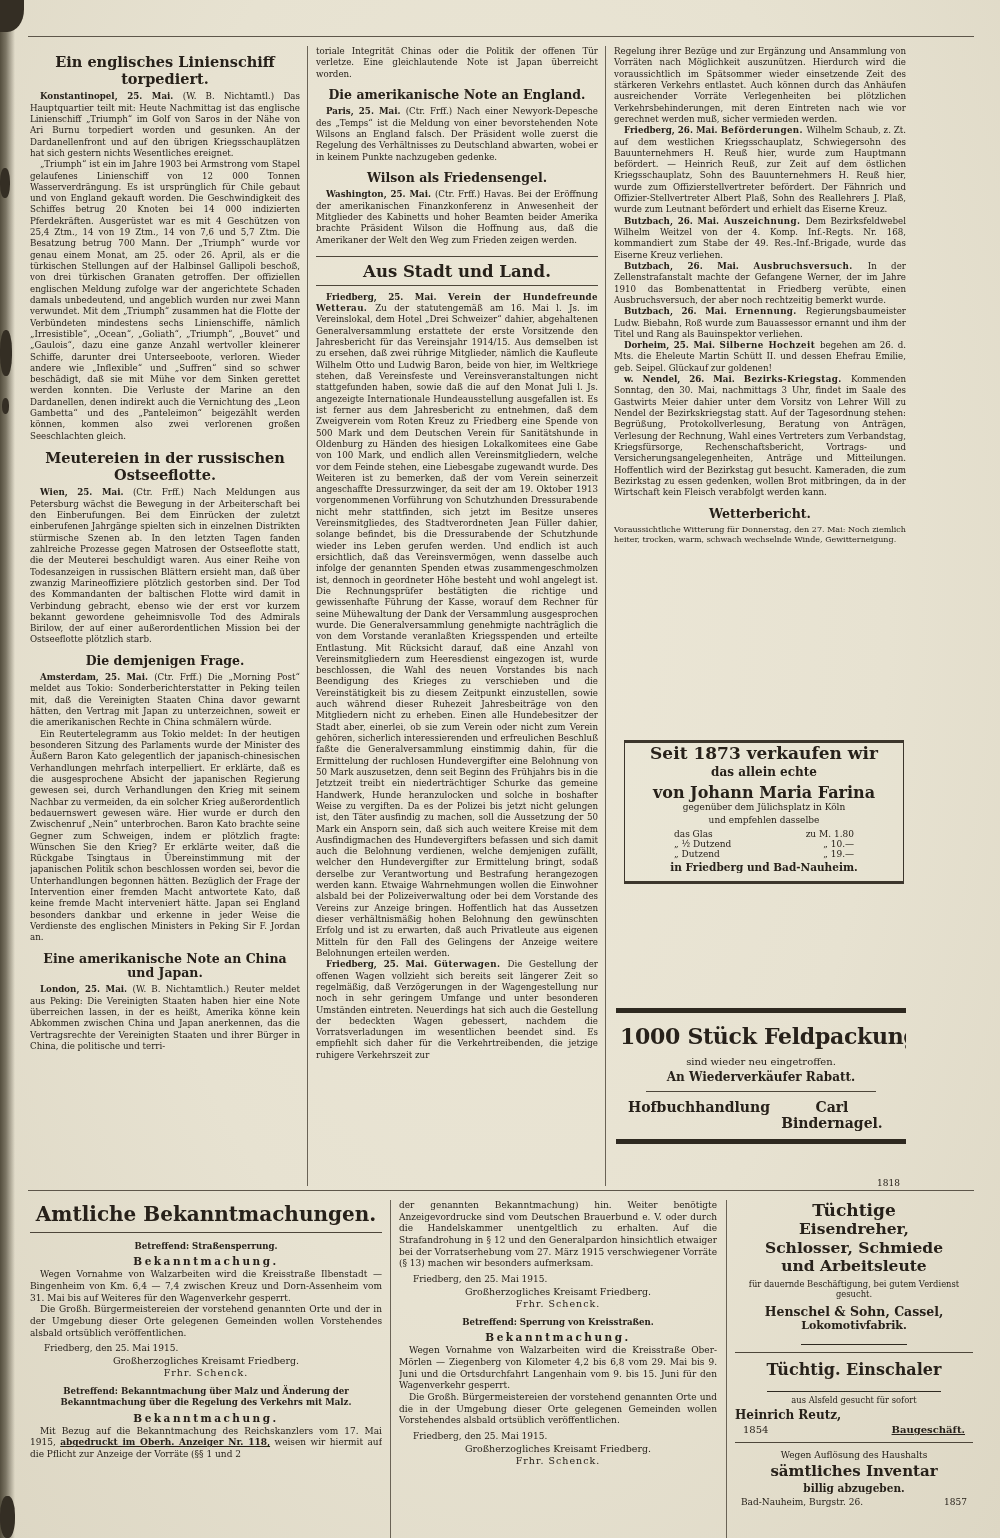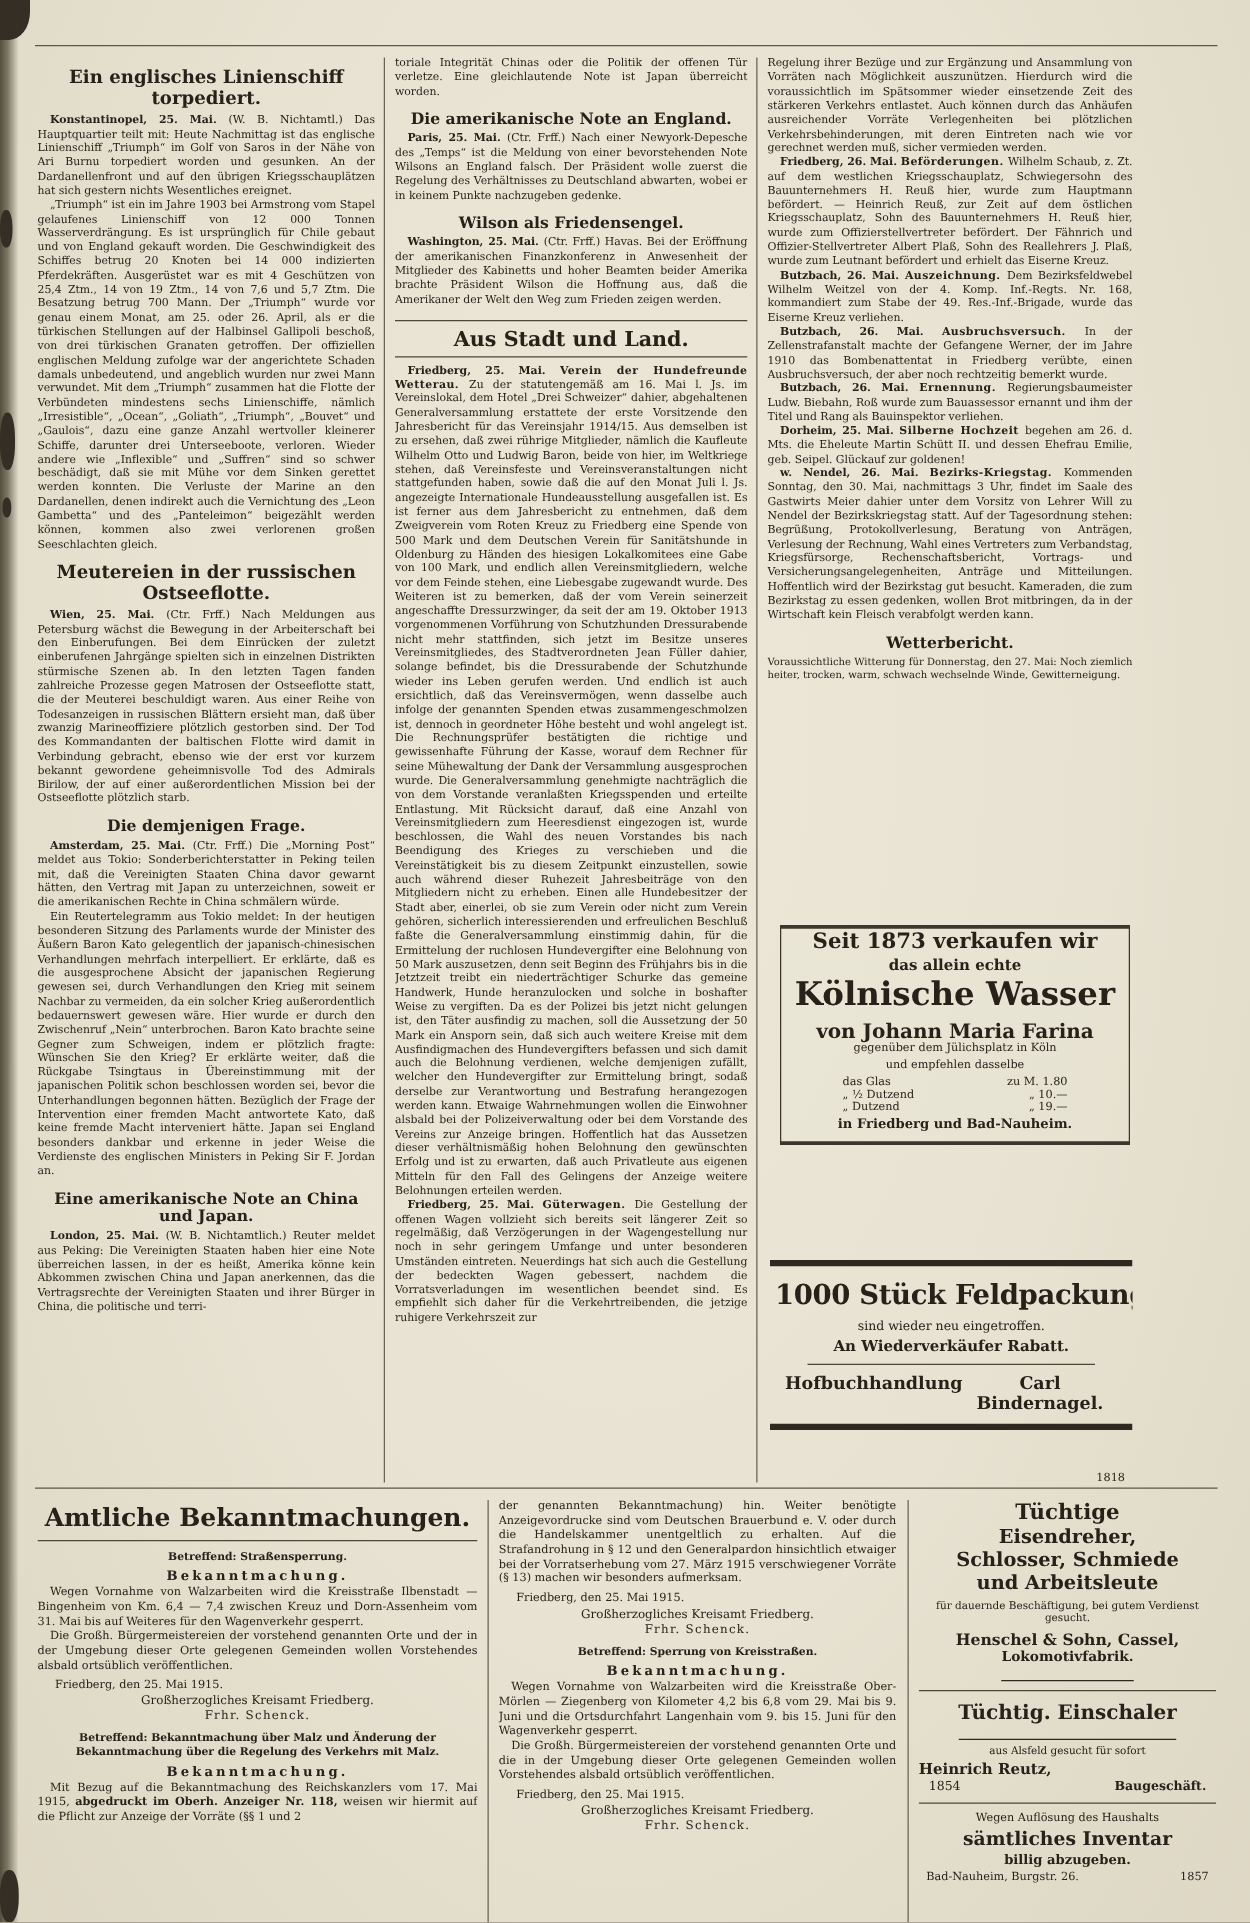--- a/index.html
+++ b/index.html
@@ -12,21 +12,21 @@
   .blob{position:absolute;background:#342e24;border-radius:45%;}
   .rule-h{position:absolute;height:1px;background:#5d564a;}
   .rule-v{position:absolute;width:1px;background:#6a6356;}
   .col{position:absolute;overflow:hidden;}
   .para{font-size:8.7px;line-height:1.3;text-align:justify;text-indent:10px;}
   .para.ni{text-indent:0;}
   .para.small{font-size:8px;}
   .bottom .para{font-size:9px;}
   .lead{font-weight:bold;}
   .topic{font-weight:bold;letter-spacing:.4px;}
-  .b{font-weight:bold;}
+  .b{font-weight:bold;text-decoration:underline;}
   .headline{text-align:center;font-weight:bold;font-size:12.5px;line-height:1.15;margin:8px 6px 4px;}
   .headline.lg{font-size:14.5px;}
   .section-head{text-align:center;font-weight:bold;font-size:16.5px;border-top:1px solid #4d463a;border-bottom:1px solid #4d463a;padding:5px 0 4px;margin:10px 0 6px;}
   .bigtitle{text-align:center;font-weight:bold;font-size:20px;padding:2px 0 6px;border-bottom:1px solid #4d463a;margin-bottom:4px;}
   .betreff{text-align:center;font-weight:bold;font-size:8.6px;line-height:1.3;margin-top:8px;}
   .bhead{text-align:center;font-weight:bold;font-size:10.5px;letter-spacing:2.5px;margin:3px 0 2px;}
   .place{font-size:9px;text-indent:14px;margin-top:4px;}
   .office{text-align:center;font-size:9.5px;margin-top:2px;}
   .sig{text-align:center;font-size:9.5px;letter-spacing:1px;margin-top:1px;}
   
@@ -112,21 +112,20 @@
         <div class="para"><span class="lead">Butzbach, 26. Mai. </span><span class="topic">Ernennung. </span><span>Regierungsbaumeister Ludw. Biebahn, Roß wurde zum Bauassessor ernannt und ihm der Titel und Rang als Bauinspektor verliehen.</span></div>
         <div class="para"><span class="lead">Dorheim, 25. Mai. </span><span class="topic">Silberne Hochzeit </span><span>begehen am 26. d. Mts. die Eheleute Martin Schütt II. und dessen Ehefrau Emilie, geb. Seipel. Glückauf zur goldenen!</span></div>
         <div class="para"><span class="lead">w. Nendel, 26. Mai. </span><span class="topic">Bezirks-Kriegstag. </span><span>Kommenden Sonntag, den 30. Mai, nachmittags 3 Uhr, findet im Saale des Gastwirts Meier dahier unter dem Vorsitz von Lehrer Will zu Nendel der Bezirkskriegstag statt. Auf der Tagesordnung stehen: Begrüßung, Protokollverlesung, Beratung von Anträgen, Verlesung der Rechnung, Wahl eines Vertreters zum Verbandstag, Kriegsfürsorge, Rechenschaftsbericht, Vortrags- und Versicherungsangelegenheiten, Anträge und Mitteilungen. Hoffentlich wird der Bezirkstag gut besucht. Kameraden, die zum Bezirkstag zu essen gedenken, wollen Brot mitbringen, da in der Wirtschaft kein Fleisch verabfolgt werden kann.</span></div>
         <div class="headline">Wetterbericht.</div>
         <div class="para ni small"><span>Voraussichtliche Witterung für Donnerstag, den 27. Mai: Noch ziemlich heiter, trocken, warm, schwach wechselnde Winde, Gewitterneigung.</span></div>
       </div>
 
     <div class="ad-koeln">
       <div class="ak-l1">Seit 1873 verkaufen wir</div>
       <div class="ak-l2">das allein echte</div>
-      <div class="ak-title">Kölnische Wasser</div>
       <div class="ak-l3">von Johann Maria Farina</div>
       <div class="ak-l4">gegenüber dem Jülichsplatz in Köln</div>
       <div class="ak-l5">und empfehlen dasselbe</div>
       <div class="ak-prices">
         <div class="ak-prow">
             <span>das Glas</span>
             <span>zu M. 1.80</span>
           </div>
         <div class="ak-prow">
             <span>„  ½ Dutzend</span>

